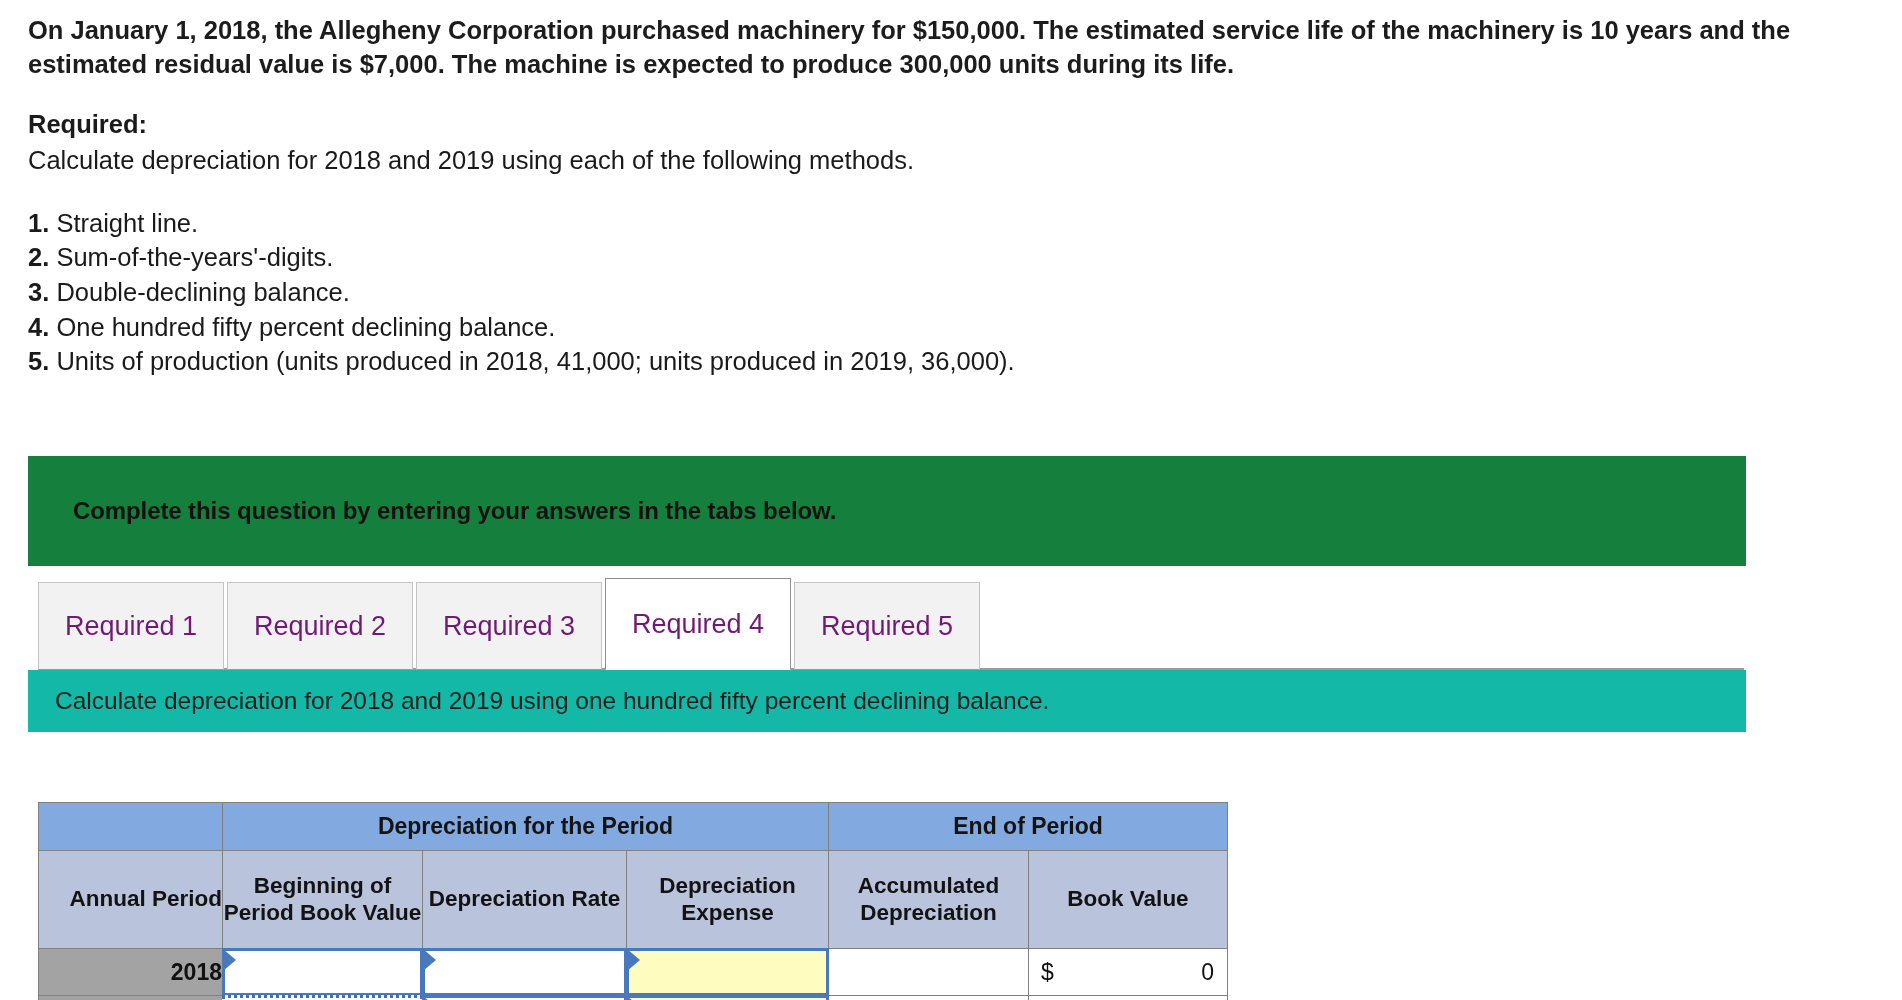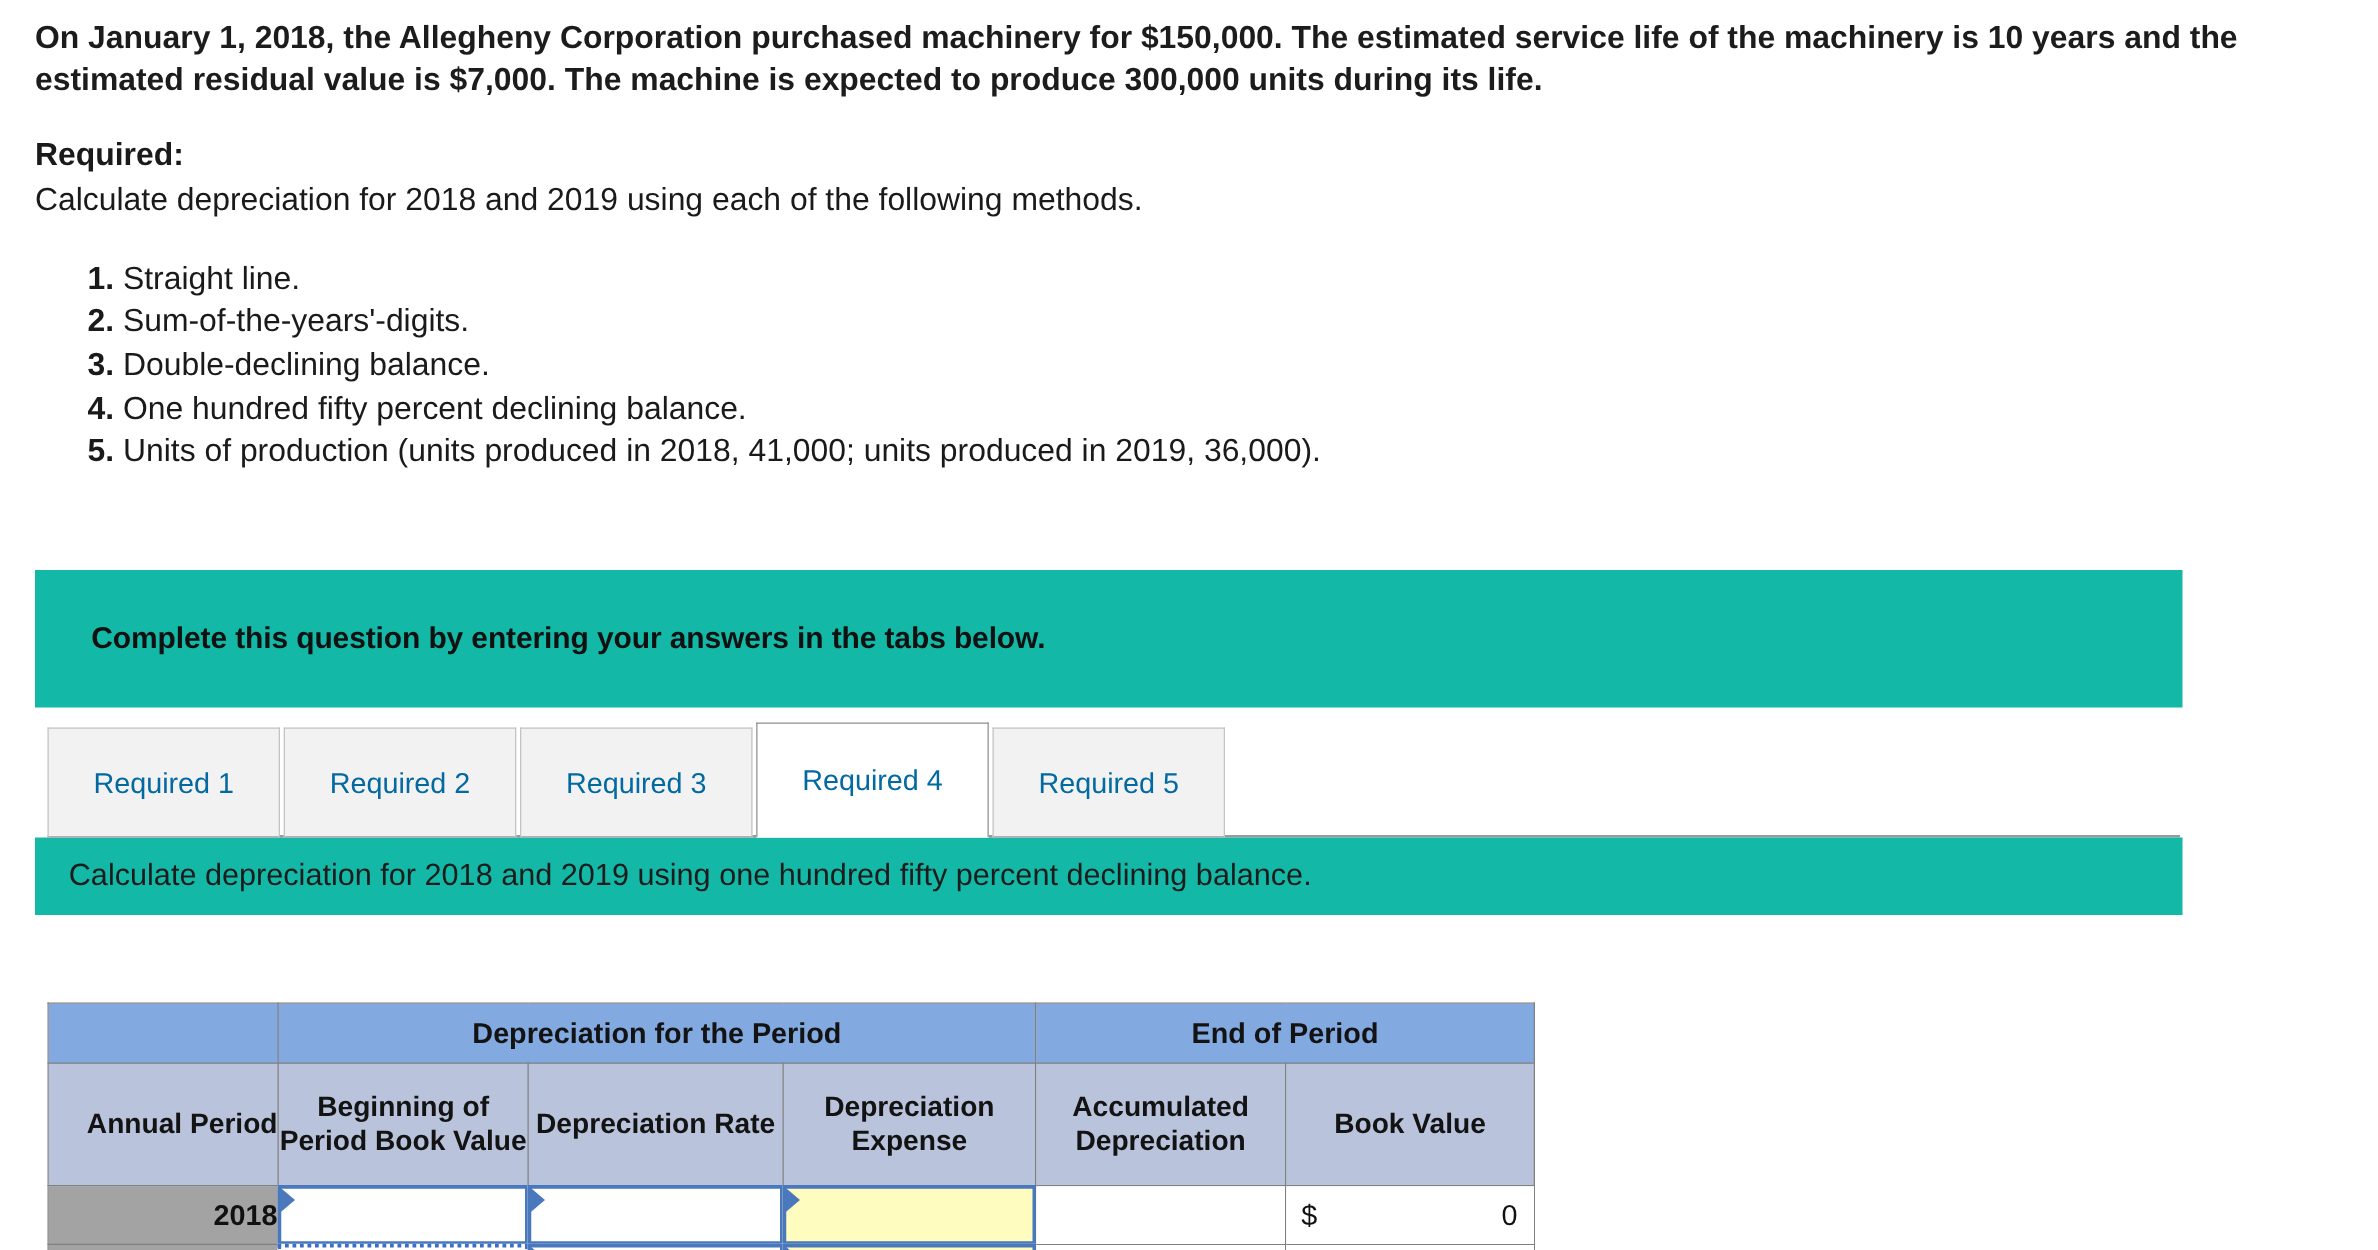--- a/index.html
+++ b/index.html
@@ -46,31 +46,31 @@
     display: block;
   }
   .required-sub { display: block; margin-top: 2px; }
 
   .method-list {
     padding: 0 30px 0 28px;
     margin-top: 28px;
     font-size: 25.5px;
     line-height: 1.36;
   }
-  .method-item { display: block; white-space: nowrap; margin-left: 42px; }
+  .method-item { display: block; white-space: nowrap; }
   .method-num { font-weight: bold; }
 
   
   .banner {
     position: absolute;
     left: 28px;
     top: 456px;
     width: 1718px;
     height: 110px;
-    background: #14b8a6;
+    background: #15803d;
     display: flex;
     align-items: center;
   }
   .banner-text {
     font-size: 24px;
     font-weight: bold;
     color: #111;
     padding-left: 45px;
     letter-spacing: -0.1px;
   }
@@ -95,22 +95,22 @@
   }
   .tab {
     height: 88px;
     min-width: 186px;
     background: #f2f2f2;
     border: 1px solid #c4c4c4;
     border-bottom: 1px solid #9a9a9a;
     display: flex;
     align-items: center;
     justify-content: center;
-    font-size: 23px;
-    color: #0369a1;
+    font-size: 27px;
+    color: #701a75;
     margin-right: 3px;
     position: relative;
     z-index: 1;
     padding: 0 22px;
     cursor: pointer;
   }
   .tab.active {
     background: #ffffff;
     border: 1px solid #8f8f8f;
     border-bottom: 1px solid #ffffff;

